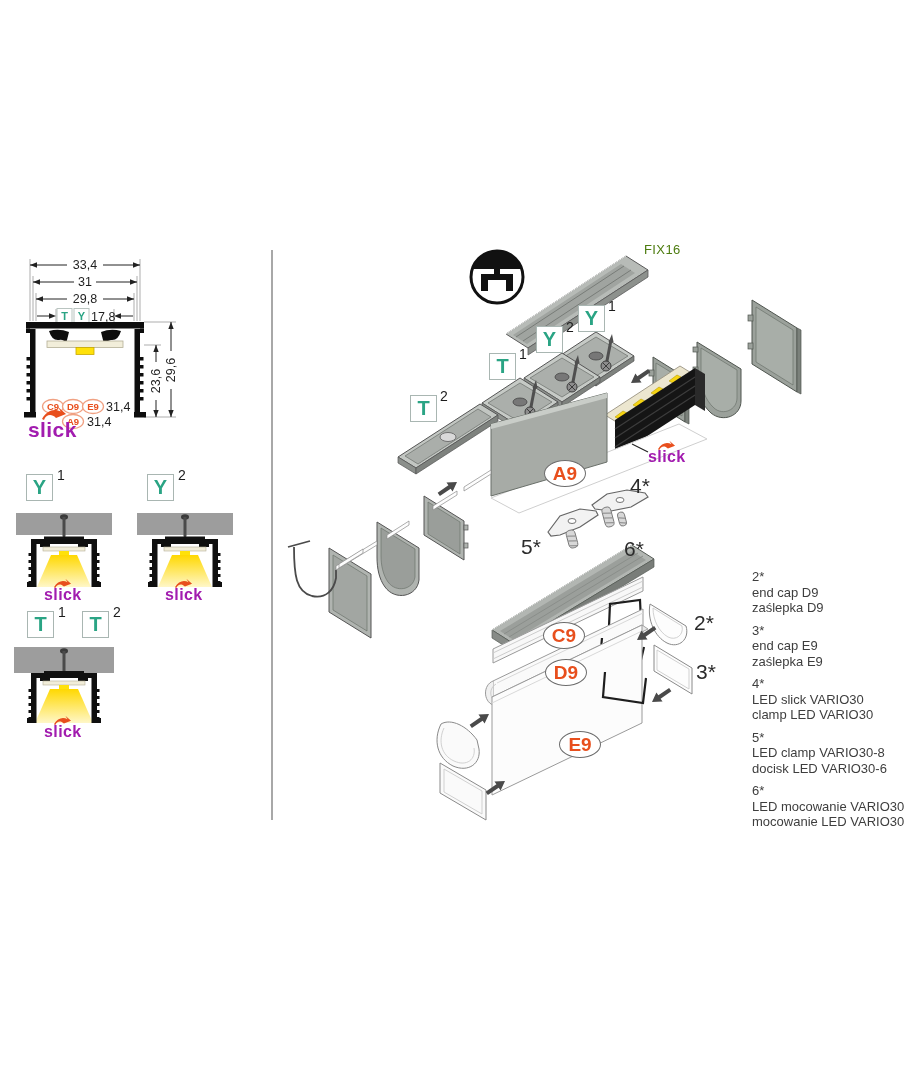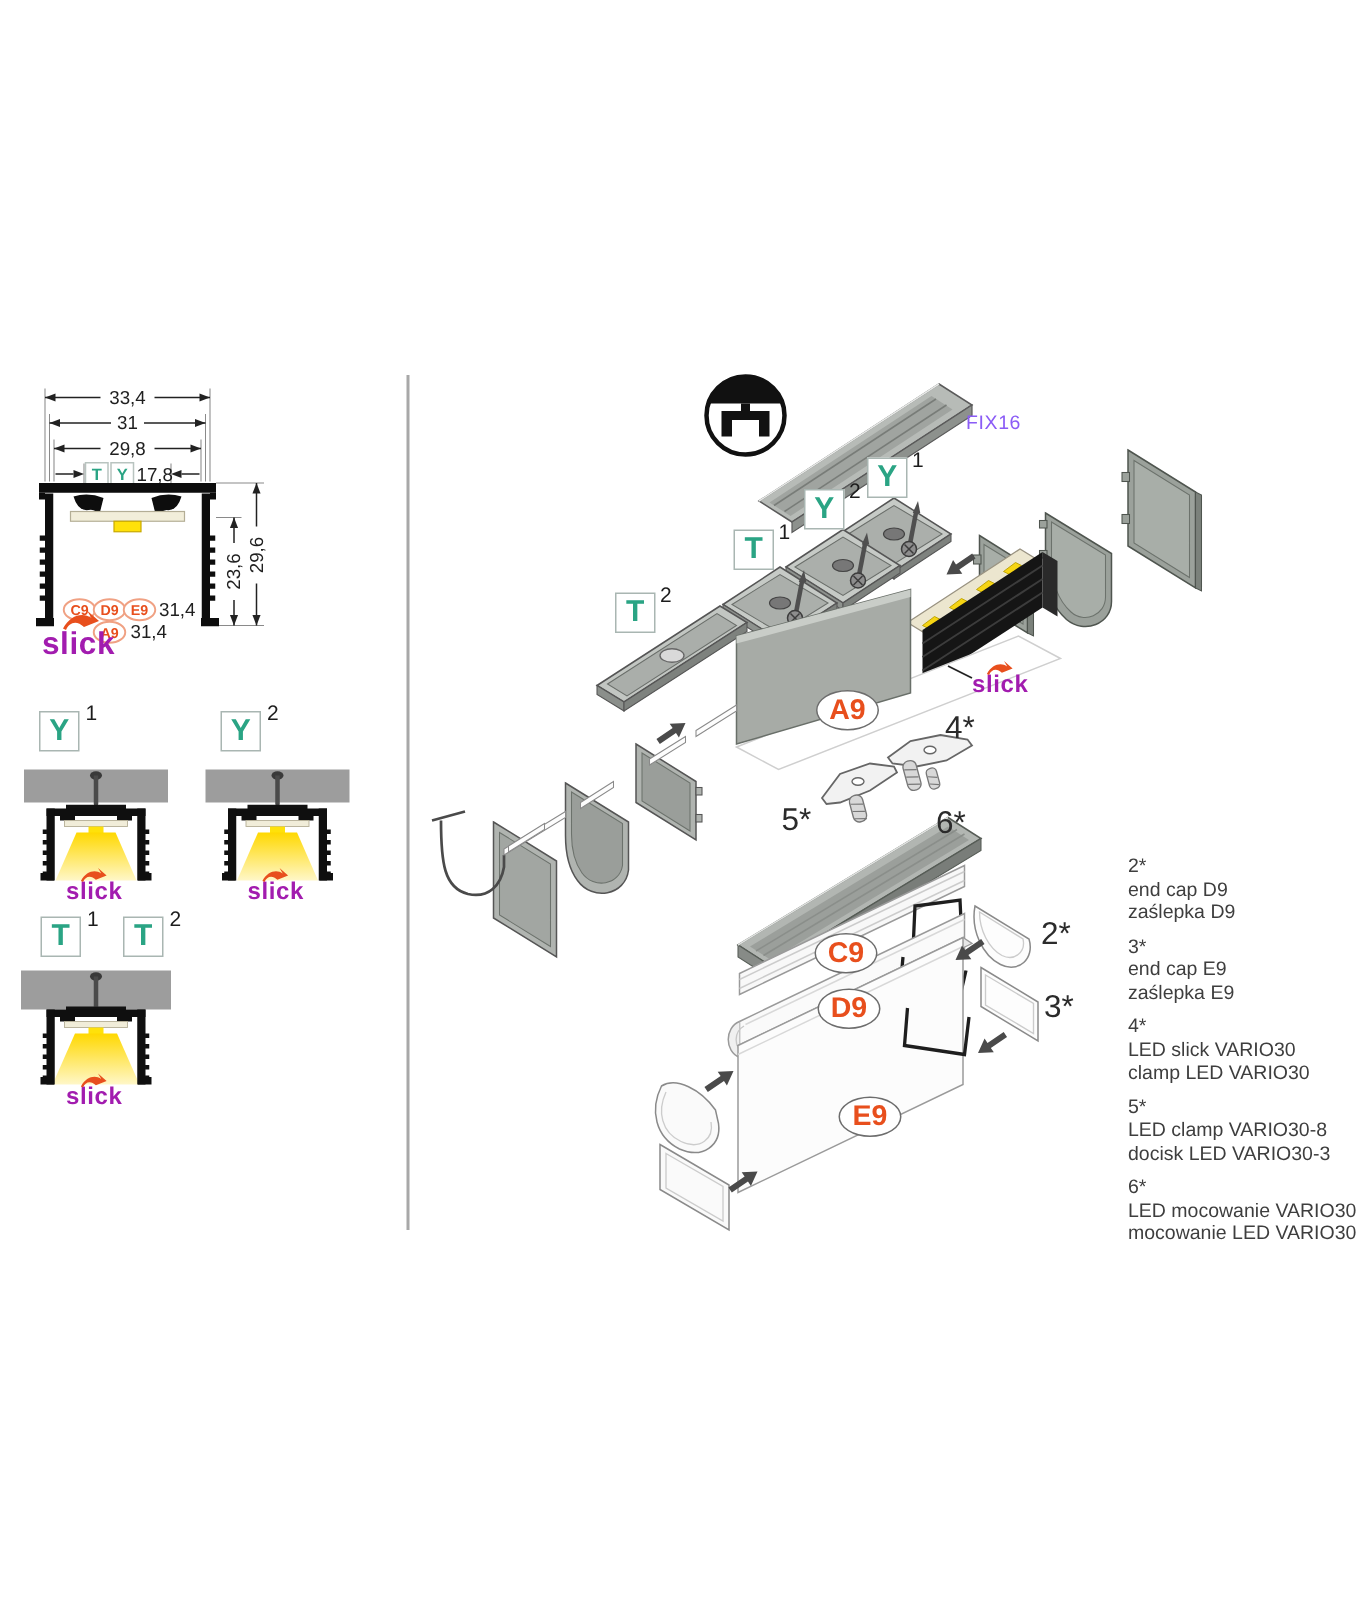--- a/index.html
+++ b/index.html
@@ -12,21 +12,21 @@
   .tagbox{position:absolute;width:27px;height:27px;background:#fff;border:1.3px solid #a9b6b2;
           display:flex;align-items:center;justify-content:center;
           font-weight:700;font-size:20px;color:#2AA484;box-sizing:border-box;}
   .tagsup{position:absolute;font-size:14px;color:#1c1c1c;}
   
   .oval{position:absolute;width:42px;height:27px;background:#fff;border:1.6px solid #6d6d6d;
         border-radius:50%;display:flex;align-items:center;justify-content:center;
         font-weight:700;font-size:19px;color:#E84F1D;box-sizing:border-box;}
   
   .ref{position:absolute;font-size:21px;color:#2b2b2b;}
-  .fix{position:absolute;left:644px;top:274px;font-size:13px;color:#8b5cf6;letter-spacing:.4px;}
+  .fix{position:absolute;left:644px;top:242px;font-size:13px;color:#4d7c0f;letter-spacing:.4px;}
   
   .slick{position:absolute;color:#a21caf;font-weight:700;letter-spacing:.4px;}
   .slick svg{position:absolute;}
   .slick-lg{font-size:21px;}
   .slick-lg svg{left:13px;top:-2px;width:26px;height:14px;}
   .slick-lg .txt{display:block;margin-top:10px;}
   .slick-sm{font-size:16px;}
   .slick-sm svg{left:9px;top:0px;width:19px;height:10px;}
   .slick-sm .txt{display:block;margin-top:8px;}
   
@@ -540,21 +540,21 @@
       <div>zaślepka E9</div>
     </div>
     <div class="grp">
       <div>4*</div>
       <div>LED slick VARIO30</div>
       <div>clamp LED VARIO30</div>
     </div>
     <div class="grp">
       <div>5*</div>
       <div>LED clamp VARIO30-8</div>
-      <div>docisk LED VARIO30-3</div>
+      <div>docisk LED VARIO30-6</div>
     </div>
     <div class="grp">
       <div>6*</div>
       <div>LED mocowanie VARIO30</div>
       <div>mocowanie LED VARIO30</div>
     </div>
   </div>
 
 </div>
 

